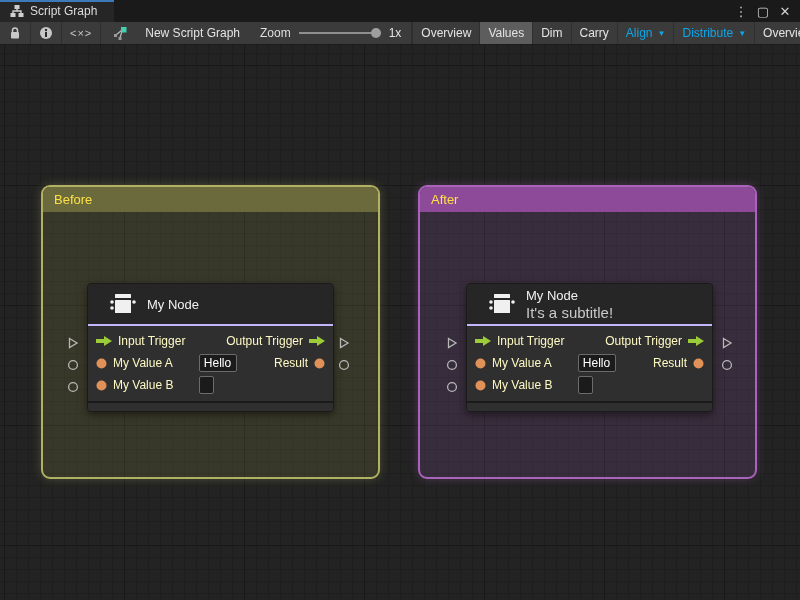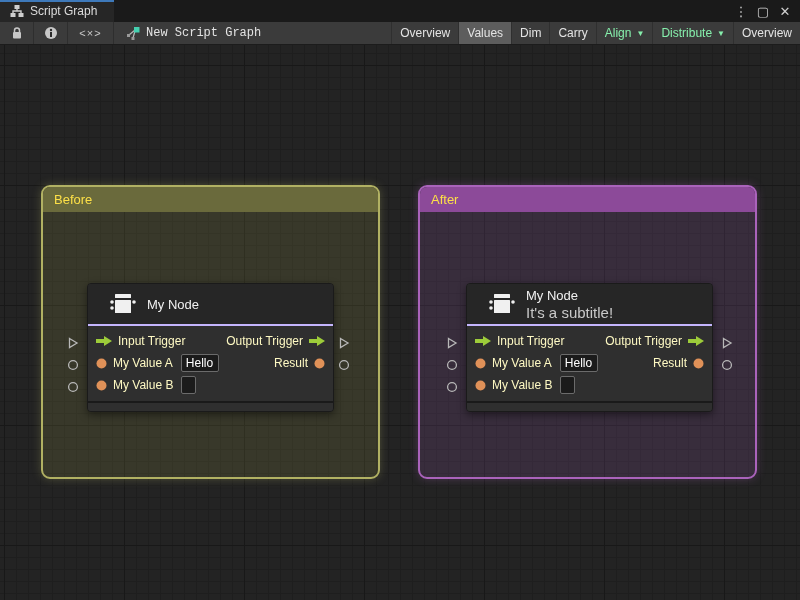--- a/index.html
+++ b/index.html
@@ -17,24 +17,24 @@
 
   
   .toolbar { position:absolute; top:22px; left:0; width:800px; height:23px; background:#3b3b3b; display:flex; align-items:stretch; border-bottom:1px solid #1c1c1c; }
   .tb-btn { display:flex; align-items:center; justify-content:center; padding:0 8px; border-right:1px solid #2e2e2e; color:#e4e4e4; white-space:nowrap; }
   .tb-btn.icon-btn { width:34px; }
   .tb-btn.no-sep { border-right:none; }
   .tb-spacer { flex:1; }
   .tb-right .tb-btn { border-left:1px solid #2f2f2f; border-right:none; }
   .tb-right { display:flex; align-items:stretch; }
   .tb-btn.active { background:#5d5d5d; }
-  .tb-btn.disabled { color:#86efac; }
+  .tb-btn.disabled { color:#0ea5e9; }
   .caret { font-size:8px; margin-left:5px; }
   .code-glyph { letter-spacing:1px; color:#c8c8c8; font-size:11px; }
-  .newgraph { gap:6px; padding:0 10px 0 12px; border-right:none;font-family:Liberation Mono, monospace; }
+  .newgraph { gap:18px; padding:0 10px 0 12px; border-right:none; }
   .zoom-wrap { display:flex; align-items:center; gap:8px; padding:0 10px; border-right:1px solid #2e2e2e; }
   .zoom-label { color:#dfdfdf; }
   .slider { position:relative; width:82px; height:12px; display:flex; align-items:center; }
   .slider-track { width:100%; height:2px; background:#8f8f8f; }
   .slider-handle { position:absolute; right:0; top:1px; width:10px; height:10px; border-radius:50%; background:#9e9e9e; }
 
   
   .canvas { position:absolute; top:45px; left:0; width:800px; height:555px;
     background-color:#232323;
     background-image:
@@ -60,21 +60,21 @@
   .node.after { left:466px; }
   .node-header { height:44px; background:#262626; border-bottom:2px solid #c4b5fd; display:flex; align-items:center; padding-left:22px; gap:11px; border-radius:3px 3px 0 0; }
   .node-titles { display:flex; flex-direction:column; justify-content:center; }
   .node-title { font-size:13px; color:#f1f1f1; }
   .node-subtitle { font-size:15px; color:#c9c9c9; margin-top:1px; }
   .node-rows { padding:4px 0 5px 0; flex:0 0 auto; }
   .port-row { height:22px; display:flex; align-items:center; padding:0 8px; }
   .port-left { display:flex; align-items:center; gap:6px; }
   .port-right { margin-left:auto; display:flex; align-items:center; gap:6px; }
   .port-label { color:#fef9c3; font-size:12px; white-space:nowrap; }
-  .inline-field { background:#1b1b1b; border:1px solid #6b6b6b; border-radius:2px; color:#ffffff; font-size:12px; font-family:"Liberation Sans", sans-serif; height:18px; padding:0 4px; margin-left:2px; }
+  .inline-field { background:#1b1b1b; border:1px solid #6b6b6b; border-radius:2px; color:#ffffff; font-size:12px; font-family:"Liberation Sans", sans-serif; height:18px; padding:0 4px; margin-left:20px; }
   .field-hello { width:38px; }
   .field-empty { width:15px; }
   .node-footer-divider { height:2px; background:#1a1a1a; }
   .node-footer { height:8px; background:#2f2f2f; border-radius:0 0 3px 3px; }
 
   
   .ext-port { position:absolute; width:12px; height:12px; }
 
   svg { display:block; }
 </style>
@@ -121,20 +121,28 @@
       <span class="code-glyph">&lt;×&gt;</span>
     </div>
     <div class="tb-btn newgraph no-sep">
       <svg width="14" height="14" viewBox="0 0 14 14">
         <path d="M9 4L3 9 M9 5l-2 7" stroke="#b8b8b8" stroke-width="1.2" fill="none"></path>
         <rect x="8" y="1" width="5.5" height="5.5" fill="#45d0b0"></rect>
         <rect x="1" y="8" width="3" height="3" fill="#9a9a9a"></rect>
         <rect x="5.5" y="11" width="3" height="3" fill="#9a9a9a"></rect>
       </svg>
       <span>New Script Graph</span>
+    </div>
+    <div class="zoom-wrap">
+      <span class="zoom-label">Zoom</span>
+      <div class="slider">
+        <div class="slider-track"></div>
+        <div class="slider-handle"></div>
+      </div>
+      <span>1x</span>
     </div>
     <div class="tb-spacer"></div>
     <div class="tb-right">
       <div class="tb-btn">Overview</div>
       <div class="tb-btn active">Values</div>
       <div class="tb-btn">Dim</div>
       <div class="tb-btn">Carry</div>
       <div class="tb-btn disabled">
         <span>Align</span>
         <span class="caret">▼</span>

